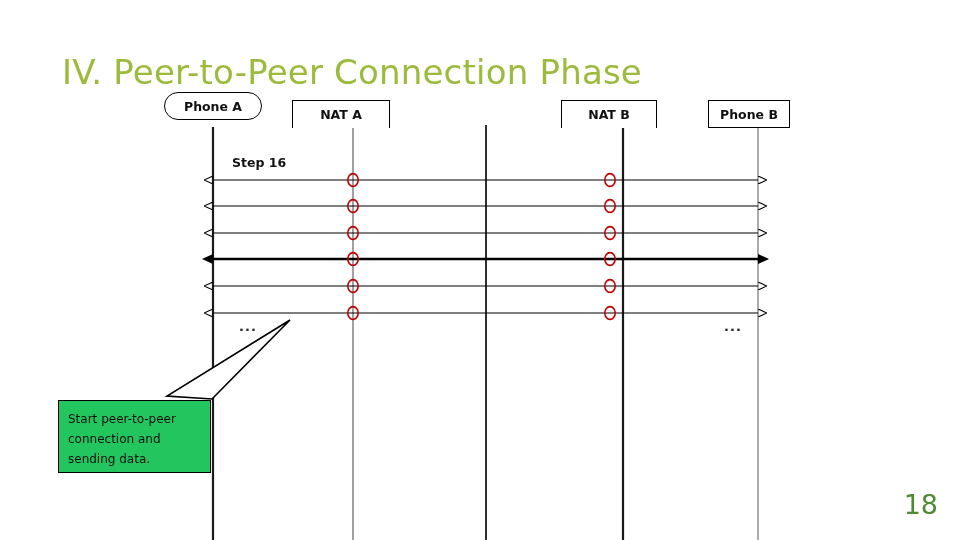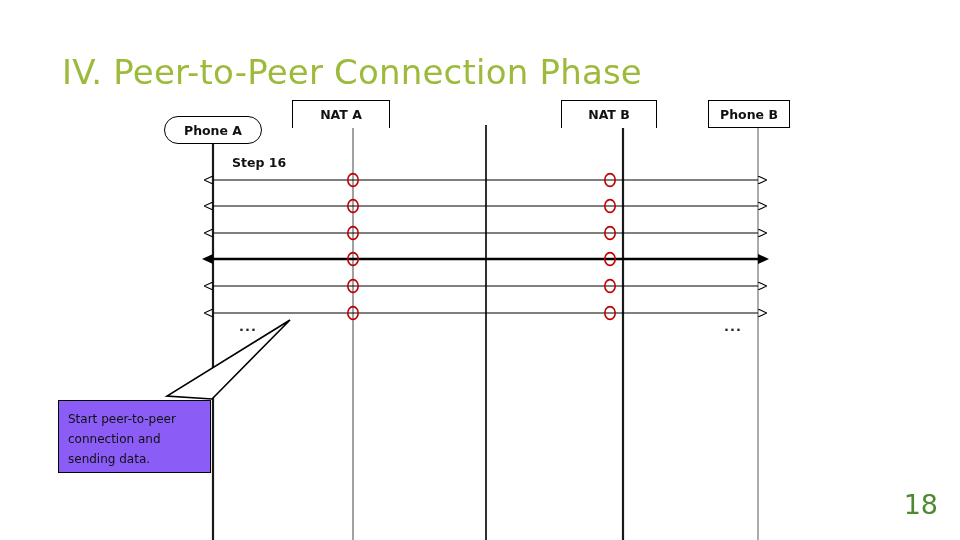--- a/index.html
+++ b/index.html
@@ -64,21 +64,21 @@
     letter-spacing:1px;
     line-height:1;
   }
 
   
   .callout{
     position:absolute;
     left:58px; top:400px;
     width:153px; height:73px;
     border:1.5px solid #000;
-    background:#8b5cf6;
+    background:#22c55e;
     box-sizing:border-box;
     padding:8px 9px 0 9px;
     font-family:"DejaVu Sans", sans-serif;
     font-size:12px;
     line-height:20px;
     color:#111;
   }
   .callout-line{display:block;white-space:nowrap;}
 
   
@@ -144,21 +144,21 @@
         <ellipse cx="610" cy="286" rx="5.2" ry="6.4" fill="none" stroke="#c00000" stroke-width="1.6"></ellipse>
         <ellipse cx="353" cy="313" rx="5.2" ry="6.4" fill="none" stroke="#c00000" stroke-width="1.6"></ellipse>
         <ellipse cx="610" cy="313" rx="5.2" ry="6.4" fill="none" stroke="#c00000" stroke-width="1.6"></ellipse>
       </g>
 
     <g>
       <path d="M212,399 L290,320 L167,396 Z" fill="#ffffff" stroke="#000" stroke-width="1.6"></path>
     </g>
   </svg>
 
-  <div class="actor-box full" style="left:164px;top:116px;width:98px;border-radius:14px;">
+  <div class="actor-box full" style="left:164px;top:92px;width:98px;border-radius:14px;">
     <span>Phone A</span>
   </div>
   <div class="actor-box openbottom" style="left:292px;top:100px;width:98px;">
     <span>NAT A</span>
   </div>
   <div class="actor-box openbottom" style="left:561px;top:100px;width:96px;">
     <span>NAT B</span>
   </div>
   <div class="actor-box full" style="left:708px;top:100px;width:82px;">
     <span>Phone B</span>

